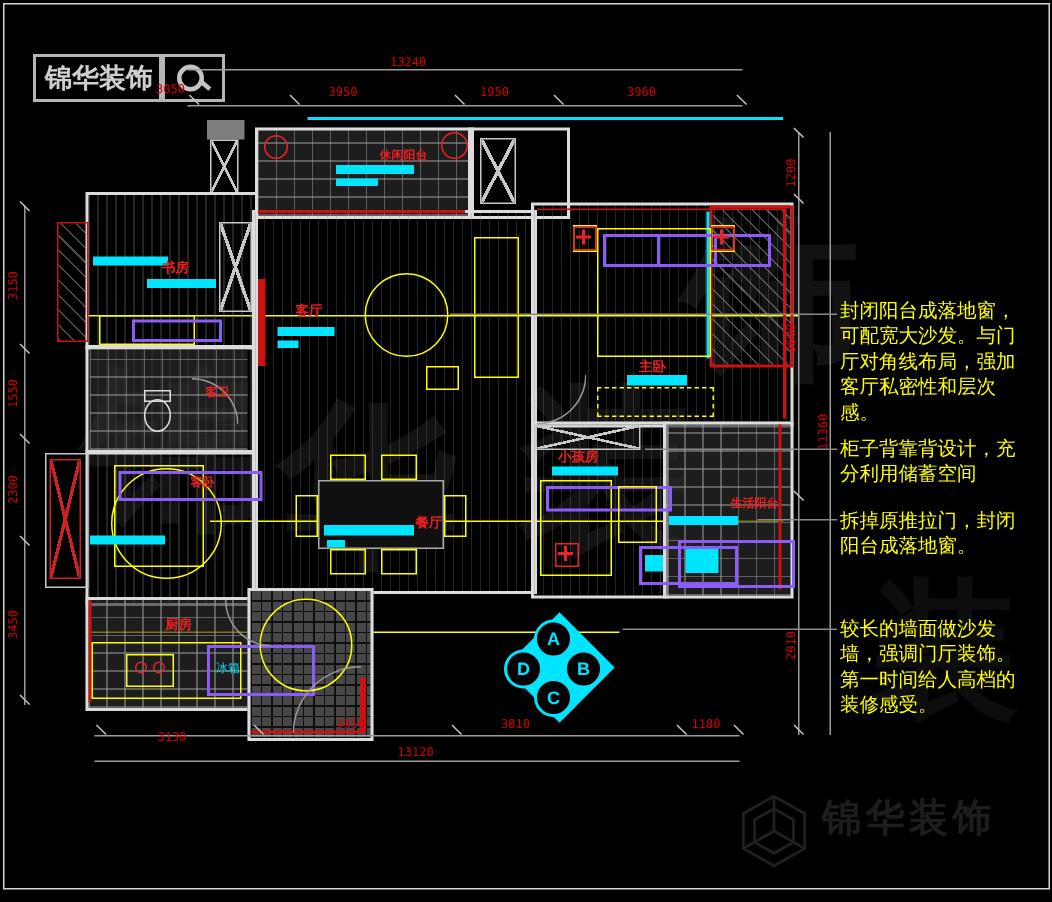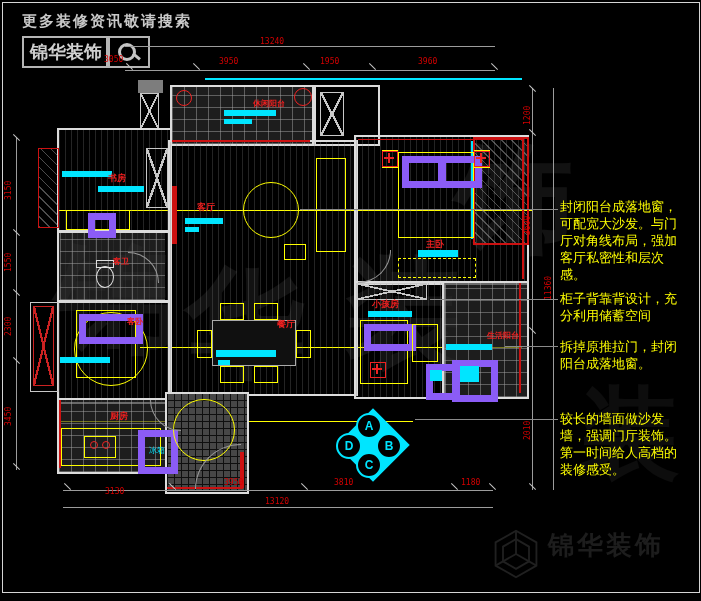--- a/index.html
+++ b/index.html
@@ -23,21 +23,21 @@
   .hatchf{background-image:repeating-linear-gradient(45deg, rgba(170,170,170,.45) 0 1px, transparent 1px 7px);}
   .xbox{position:absolute;border:1px solid #c8c8c8;
         background-image:linear-gradient(to top right, transparent 47%, #c8c8c8 47%, #c8c8c8 53%, transparent 53%),
                          linear-gradient(to bottom right, transparent 47%, #c8c8c8 47%, #c8c8c8 53%, transparent 53%);}
   .rl{position:absolute;background:var(--red);}
   .cl{position:absolute;background:var(--cyan);}
   .yl{position:absolute;background:var(--yellow);height:1px;}
   .wl{position:absolute;background:var(--wall);}
   .gl{position:absolute;background:#8a8a8a;height:1px;}
   .furn{position:absolute;border:1px solid var(--yellow);}
-  .furnr{position:absolute;border:7px solid #8b5cf6;}
+  .furnr{position:absolute;border:2px solid #8b5cf6;padding-left:42px;}
   .lbl{position:absolute;color:#ee1f1f;font-weight:bold;font-size:9px;line-height:9px;white-space:nowrap;}
   .lbl8{font-size:8px;line-height:8px;margin-left:31px;}
   .dim{position:absolute;color:var(--dimred);font-size:8px;line-height:8px;
        font-family:"DejaVu Sans Mono",monospace;white-space:nowrap;}
   .vdim{transform:rotate(-90deg);transform-origin:0 0;}
   .tick{position:absolute;width:9px;height:1px;background:#c4c4c4;transform:rotate(45deg);}
   .note{position:absolute;width:118px;color:var(--yellow);font-size:13px;line-height:17px;}
   .arc{position:absolute;border:0 solid #9a9a9a;}
   .lamp{position:absolute;width:14px;height:14px;border:1px solid #e22;}
   .lamp:before{content:"";position:absolute;left:1px;top:5px;width:10px;height:2px;background:#e22;}
@@ -59,21 +59,20 @@
 <div id="page">
 
   <div class="abs" style="left:2px;top:2px;width:696px;height:589px;border:1px solid #d5d5d5;"></div>
 
   <div class="wm" style="left:55px;top:240px;">锦</div>
   <div class="wm" style="left:185px;top:265px;">华</div>
   <div class="wm" style="left:345px;top:255px;">装</div>
   <div class="wm" style="left:455px;top:140px;">饰</div>
   <div class="wm" style="left:580px;top:375px;font-size:100px;color:rgba(255,255,255,0.05);">装</div>
 
-  <div class="abs" style="left:22px;top:12px;color:#c9c9c9;font-size:15px;font-weight:bold;letter-spacing:2px;">更多装修资讯敬请搜索</div>
   <div class="hdrbox" style="left:22px;top:36px;width:84px;height:28px;font-size:18px;">
     <span>锦华装饰</span>
   </div>
   <div class="hdrbox" style="left:106px;top:36px;width:40px;height:28px;">
     <span class="abs" style="left:10px;top:5px;width:12px;height:12px;border:3px solid #c4c4c4;border-radius:50%;"></span>
     <span class="abs" style="left:24px;top:17px;width:9px;height:3px;background:#c4c4c4;transform:rotate(40deg);"></span>
   </div>
 
   <div class="yl" style="left:57px;top:210px;width:475px;"></div>
   <div class="yl" style="left:140px;top:347px;width:382px;"></div>
@@ -183,26 +182,26 @@
   <div class="cl" style="left:216px;top:350px;width:60px;height:7px;"></div>
   <div class="cl" style="left:218px;top:360px;width:12px;height:5px;"></div>
   <div class="cl" style="left:418px;top:250px;width:40px;height:7px;"></div>
   <div class="cl" style="left:368px;top:311px;width:44px;height:6px;"></div>
   <div class="cl" style="left:446px;top:344px;width:46px;height:6px;"></div>
   <div class="cl" style="left:60px;top:357px;width:50px;height:6px;"></div>
 
   <div class="lbl lbl8" style="left:222px;top:100px;">休闲阳台</div>
   <div class="lbl" style="left:108px;top:174px;">书房</div>
   <div class="lbl" style="left:197px;top:203px;">客厅</div>
-  <div class="lbl" style="left:241px;top:320px;padding-left:36px;">餐厅</div>
+  <div class="lbl" style="left:241px;top:344px;padding-left:36px;">餐厅</div>
   <div class="lbl" style="left:426px;top:240px;">主卧</div>
   <div class="lbl" style="left:372px;top:300px;">小孩房</div>
   <div class="lbl lbl8" style="left:456px;top:332px;">生活阳台</div>
   <div class="lbl" style="left:110px;top:412px;">厨房</div>
-  <div class="lbl lbl8" style="left:82px;top:258px;">客卫</div>
+  <div class="lbl lbl8" style="left:106px;top:258px;">客卫</div>
   <div class="lbl lbl8" style="left:96px;top:318px;">客卧</div>
 
   <div class="gl" style="left:125px;top:46px;width:370px;background:#9c9c9c;"></div>
   <div class="dim" style="left:260px;top:38px;">13240</div>
   <div class="gl" style="left:125px;top:70px;width:370px;background:#9c9c9c;"></div>
   <div class="dim" style="left:104px;top:56px;">3050</div>
   <div class="dim" style="left:219px;top:58px;">3950</div>
   <div class="dim" style="left:320px;top:58px;">1950</div>
   <div class="dim" style="left:418px;top:58px;">3960</div>
 

